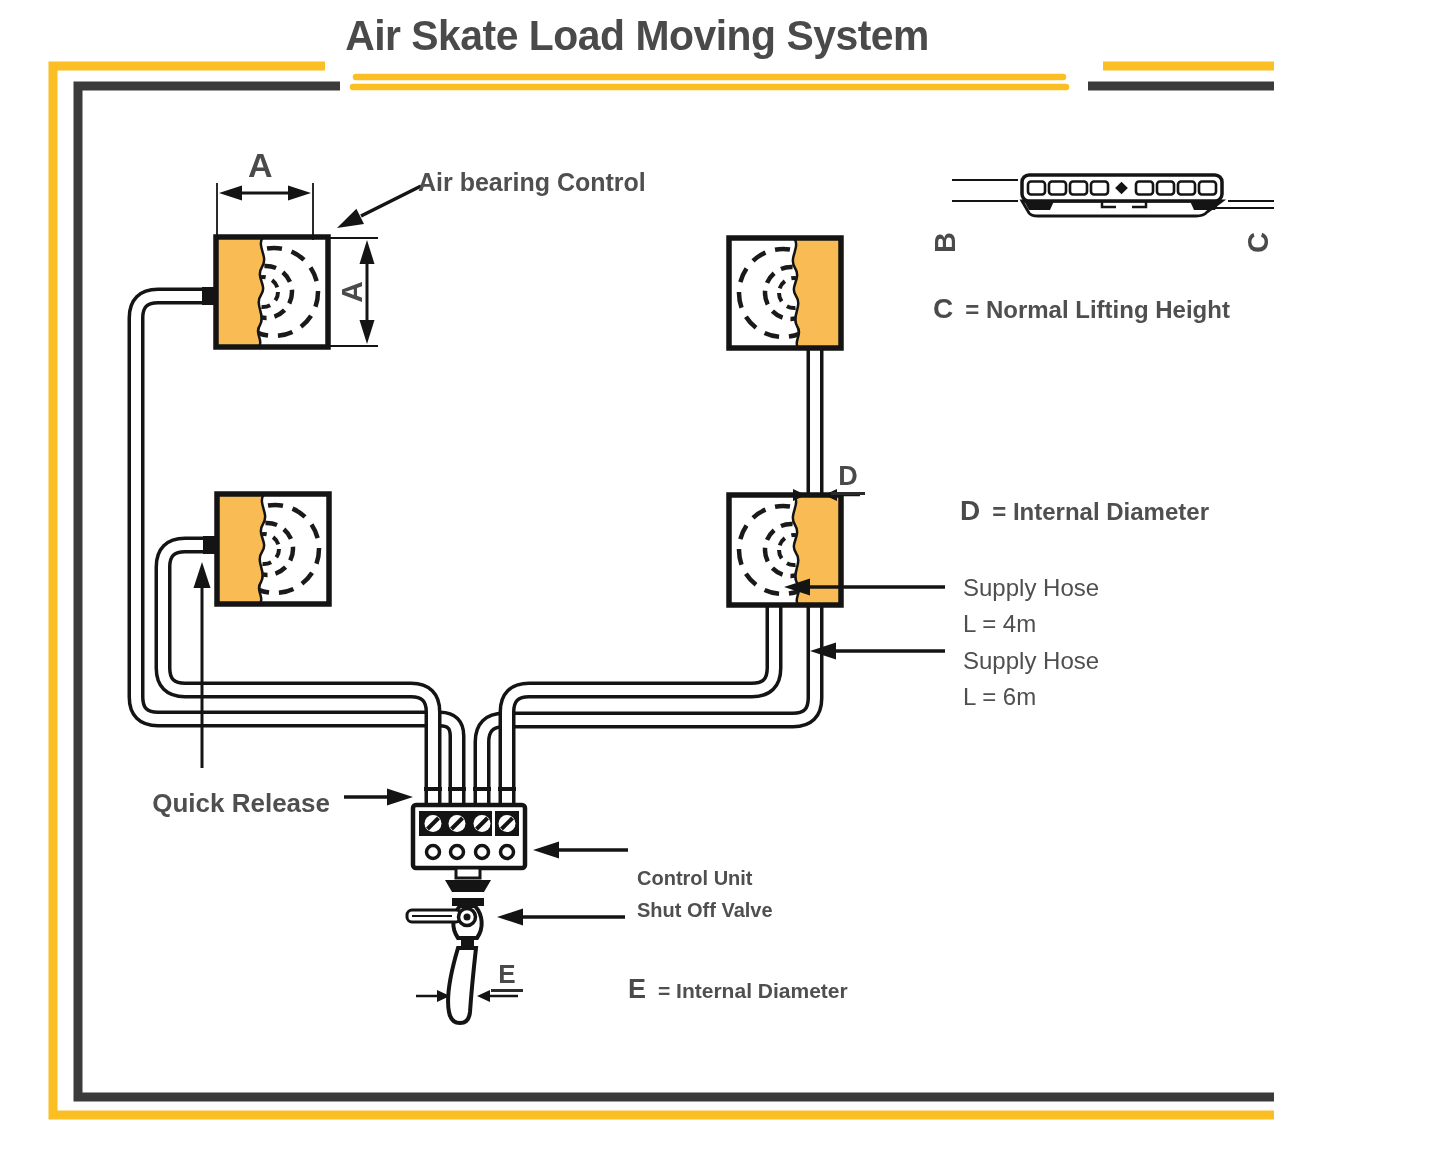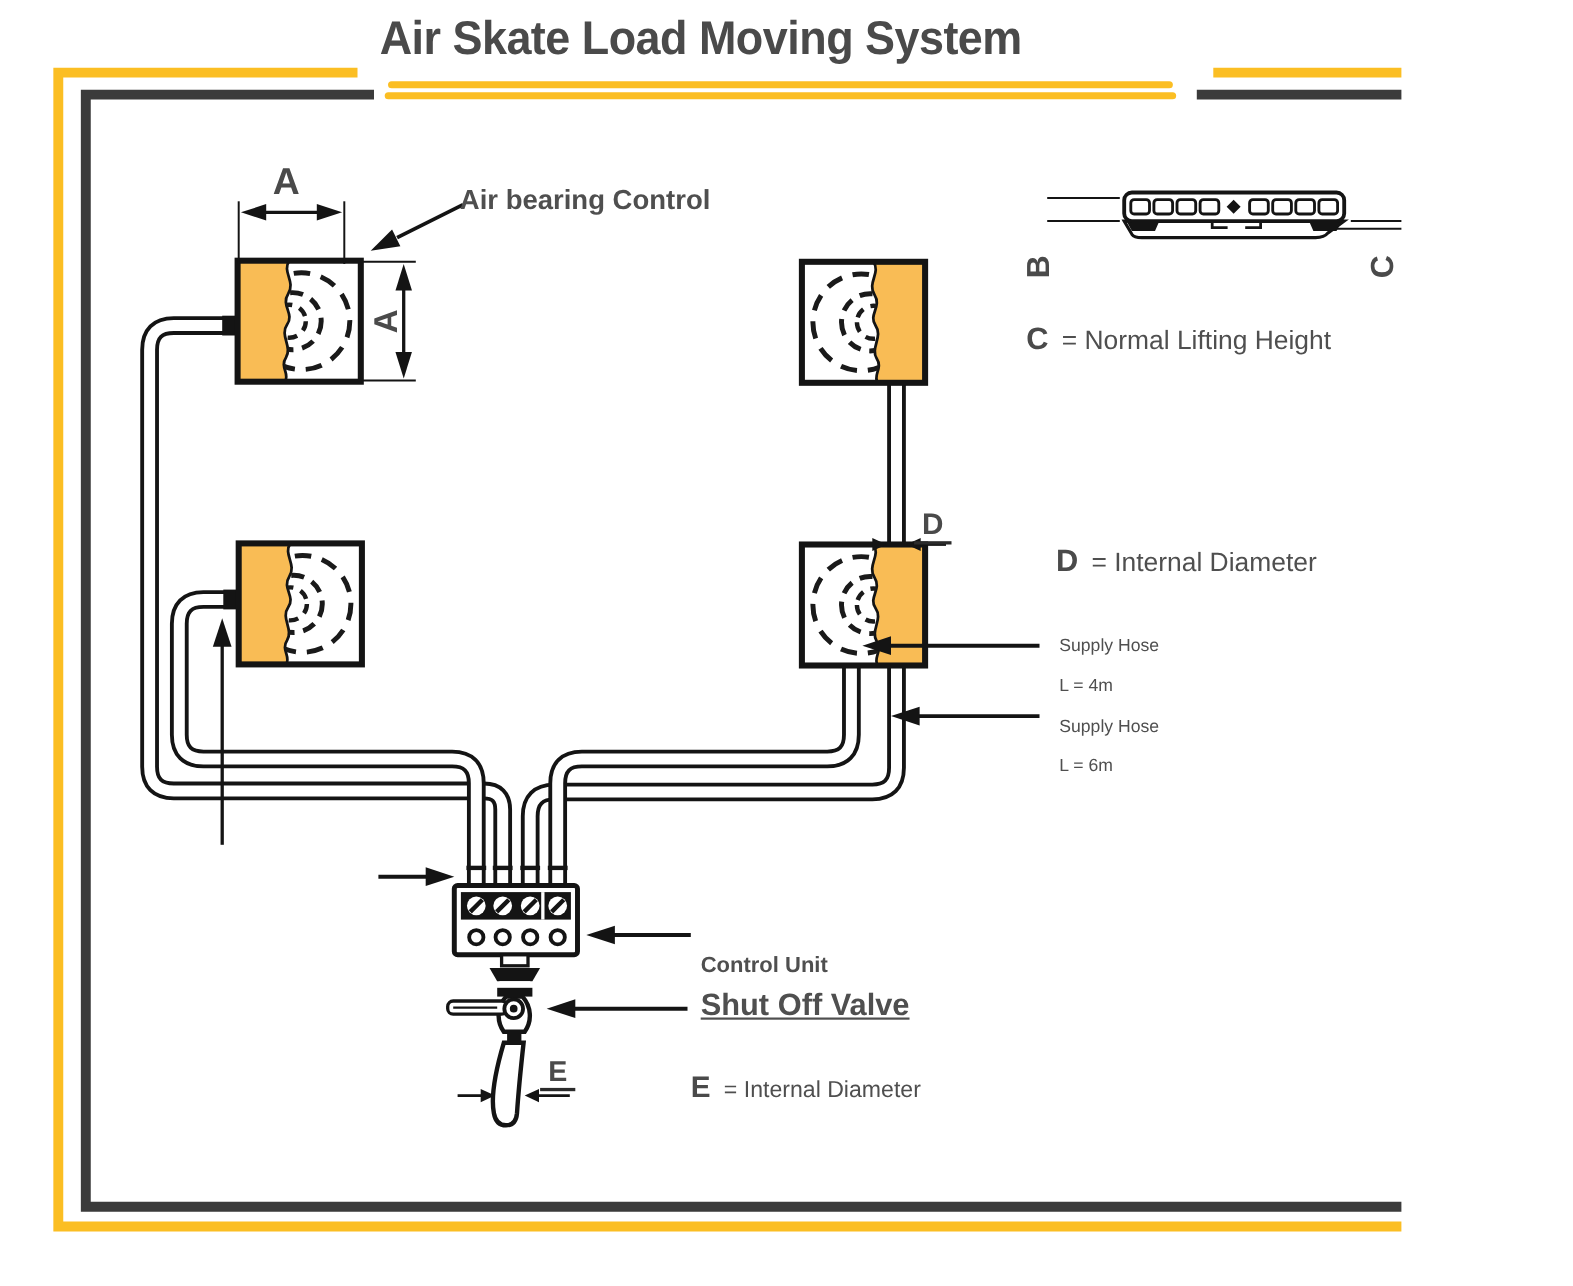--- a/index.html
+++ b/index.html
@@ -9,25 +9,25 @@
   }
   .stage svg{position:absolute;left:0;top:0;}
   .lbl{position:absolute;white-space:nowrap;color:#4f4f4f;line-height:1;}
   .title{
     left:0;right:0;top:14px;text-align:center;font-size:43px;font-weight:800;color:#4a4a4a;
     letter-spacing:-0.5px;transform:scaleX(0.95);
   }
   .w600{font-weight:600;}
   .w500{font-weight:500;}
   .big-letter{font-weight:700;font-size:28px;color:#4a4a4a;}
-  .eq-text{font-weight:400;font-size:24px;margin-top:20px;}
+  .eq-text{font-weight:700;font-size:24px;margin-top:20px;}
   .inline-legend{display:flex;align-items:baseline;gap:12px;}
   .dim-underline{border-bottom:3px solid #2b2b2b;padding:0 3px 2px 3px;text-align:center;}
   .rot{transform:rotate(-90deg);transform-origin:center center;text-align:center;}
-  .two-line{line-height:36px;font-size:16px;}
+  .two-line{line-height:36px;font-size:24px;}
   .right-al{text-align:right;line-height:40px;font-size:26px;}
 </style>
 </head>
 <body>
 
 <div class="stage">
 
 <svg width="1430" height="1169" viewBox="0 0 1430 1169">
   <defs>
     <clipPath id="whiteRegion" clipPathUnits="userSpaceOnUse">
@@ -240,24 +240,25 @@
 <div class="lbl two-line w500" style="left:963px;top:570px;">
   <div>Supply Hose</div>
   <div>L = 4m</div>
 </div>
 <div class="lbl two-line w500" style="left:963px;top:643px;">
   <div>Supply Hose</div>
   <div>L = 6m</div>
 </div>
 
 <div class="lbl right-al w600" style="left:140px;top:783px;width:190px;">
+  <div>Quick Release</div>
 </div>
 
 <div class="lbl w600" style="left:637px;top:868px;font-size:20px;">Control Unit</div>
-<div class="lbl w600" style="left:637px;top:900px;font-size:28px;text-decoration:underline;">Shut Off Valve</div>
+<div class="lbl w600" style="left:637px;top:900px;font-size:20px;">Shut Off Valve</div>
 
 <div class="lbl dim-underline" style="left:491px;top:961px;width:26px;font-size:26px;font-weight:800;color:#4a4a4a;">E</div>
 
 <div class="lbl inline-legend" style="left:628px;top:960px;">
   <span class="big-letter" style="font-size:27px;">E</span>
   <span class="eq-text" style="font-size:21px;">= Internal Diameter</span>
 </div>
 
 
 </div>

